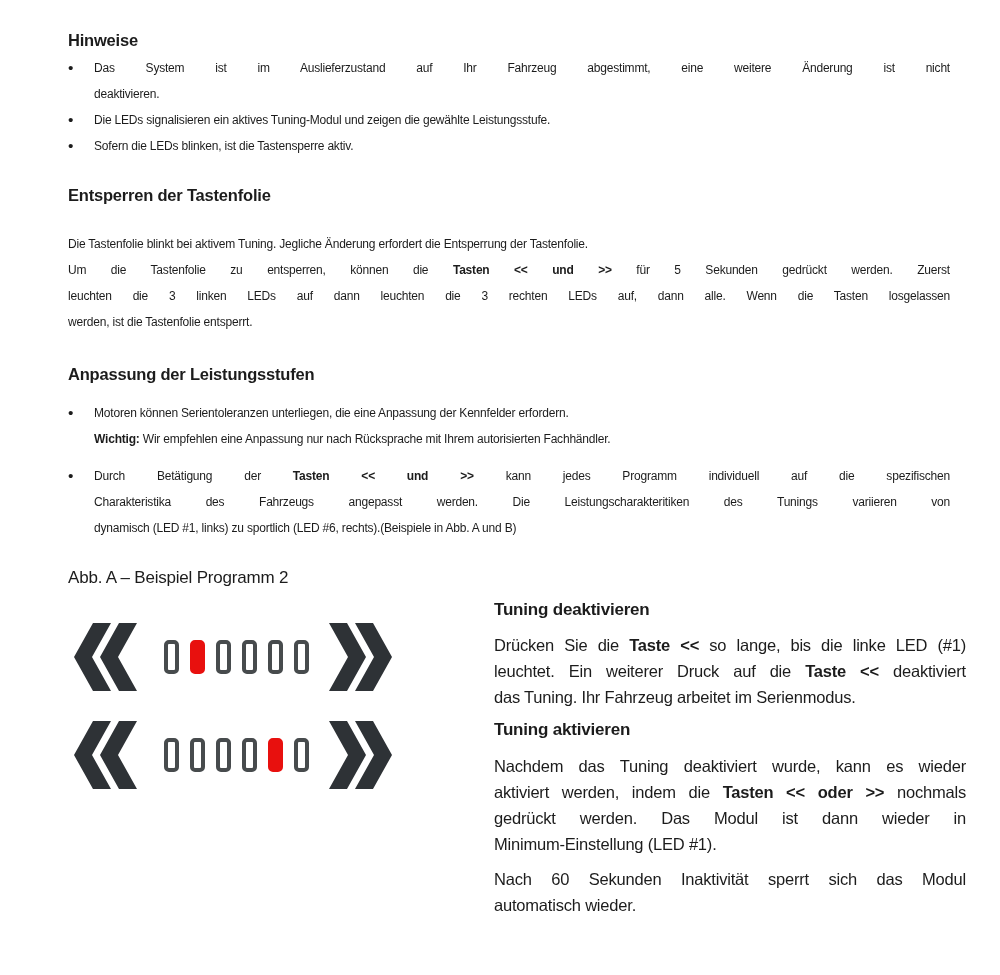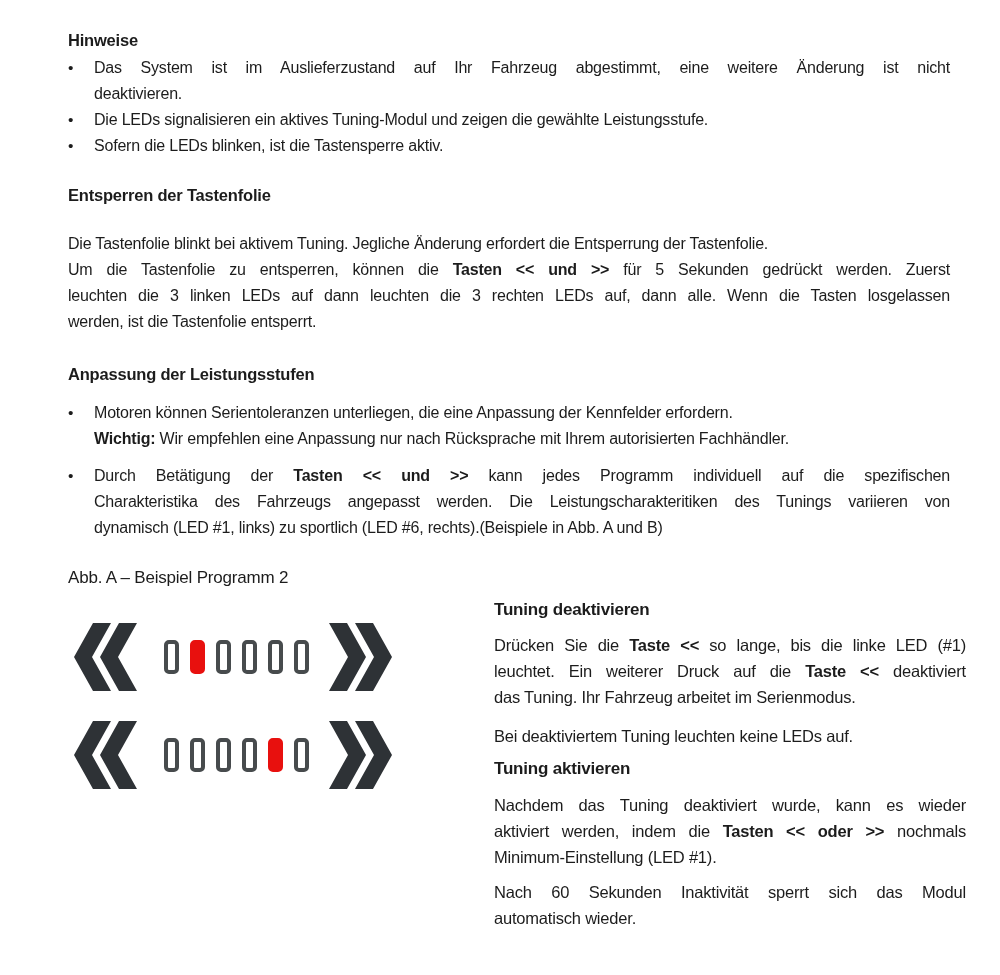--- a/index.html
+++ b/index.html
@@ -8,21 +8,21 @@
     width:1000px;height:975px;
     box-sizing:border-box;
     background:#fff;
     color:var(--text,#1c1c1c);
     font-family:"Liberation Sans",sans-serif;
     padding:30px 50px 0 68px;
     overflow:hidden;
     letter-spacing:-0.2px;
   }
   h3{margin:0;font-size:16.5px;line-height:20px;font-weight:700;}
-  .txt{font-size:16px;line-height:26px;}
+  .txt{font-size:12px;line-height:26px;}
   .jline{text-align:justify;}
   .jline.j{text-align-last:justify;}
   .b{font-weight:700;}
 
   
   ul.bullets{list-style:none;margin:0;padding:0;}
   ul.bullets li{display:flex;align-items:flex-start;}
   .marker{flex:none;width:26px;font-size:15.5px;line-height:26px;}
   li .txt{flex:1;}
 
@@ -165,28 +165,26 @@
       </div>
     </div>
 
     <div class="col-right">
       <h3 class="rh1">Tuning deaktivieren</h3>
       <div class="txt rp1">
           <div class="jline j"><span>Drücken Sie die </span><span class="b">Taste &lt;&lt;</span><span> so lange, bis die linke LED (#1)</span></div>
           <div class="jline j"><span>leuchtet. Ein weiterer Druck auf die </span><span class="b">Taste &lt;&lt;</span><span> deaktiviert</span></div>
           <div class="jline"><span>das Tuning. Ihr Fahrzeug arbeitet im Serienmodus.</span></div>
         </div>
-      <div class="txt rp2">
-          <div class="jline"><span>Bei deaktiviertem Tuning leuchten keine LEDs auf.</span></div>
-        </div>
 
       <h3 class="rh2">Tuning aktivieren</h3>
       <div class="txt rp3">
           <div class="jline j"><span>Nachdem das Tuning deaktiviert wurde, kann es wieder</span></div>
           <div class="jline j"><span>aktiviert werden, indem die </span><span class="b">Tasten &lt;&lt; oder &gt;&gt;</span><span> nochmals</span></div>
+          <div class="jline j"><span>gedrückt werden. Das Modul ist dann wieder in</span></div>
           <div class="jline"><span>Minimum-Einstellung (LED #1).</span></div>
         </div>
       <div class="txt rp4">
           <div class="jline j"><span>Nach 60 Sekunden Inaktivität sperrt sich das Modul</span></div>
           <div class="jline"><span>automatisch wieder.</span></div>
         </div>
     </div>
 
   </div>
 </div>

